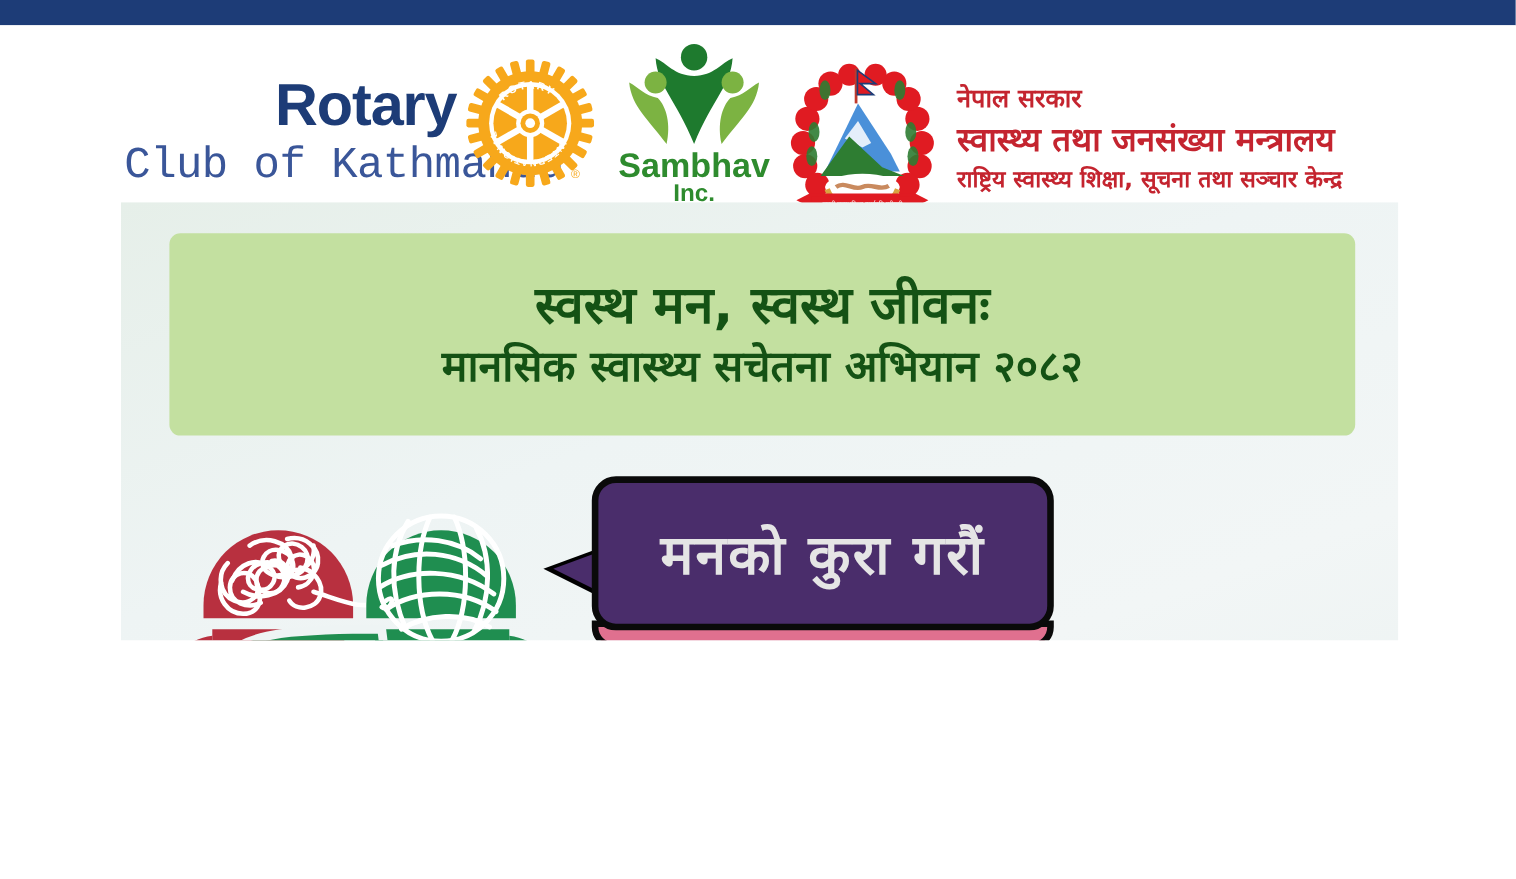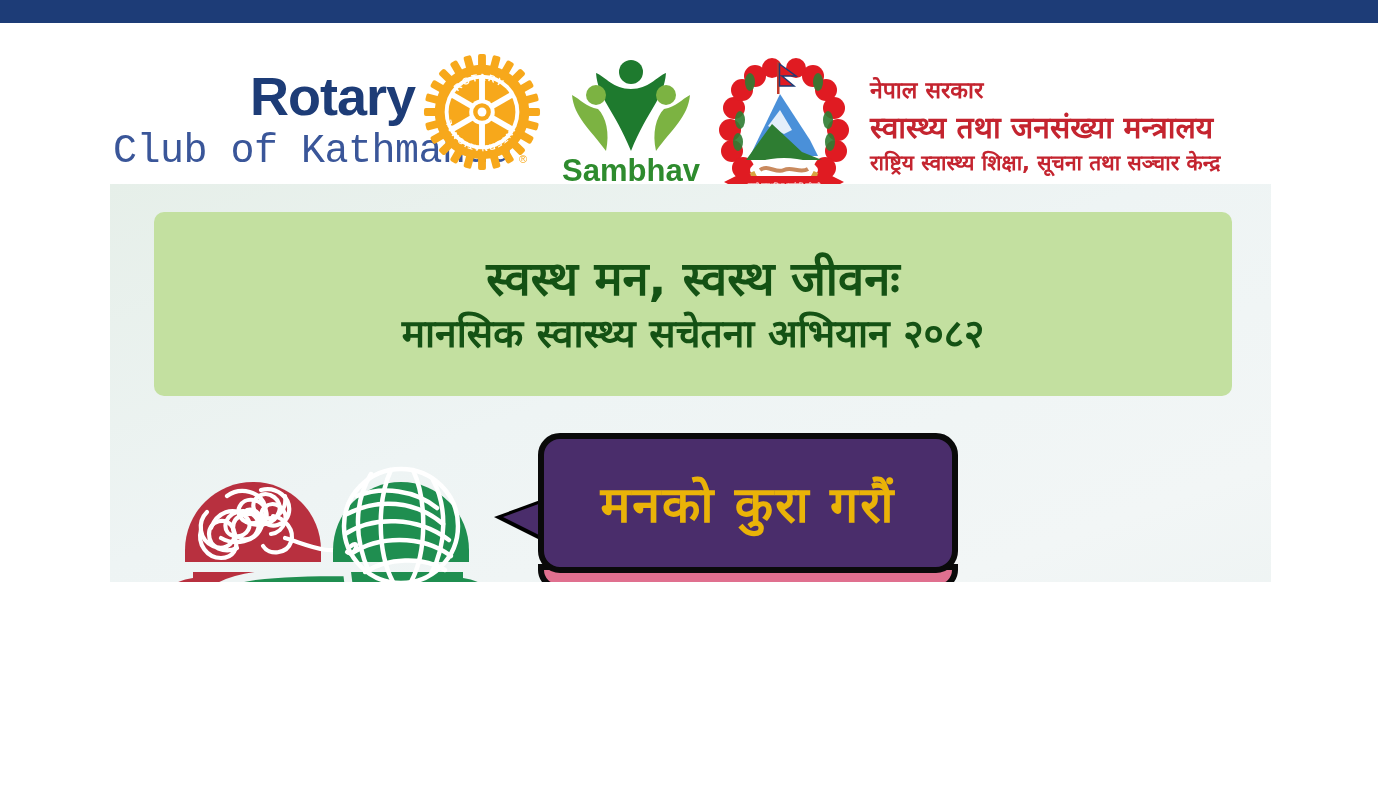--- a/index.html
+++ b/index.html
@@ -29,21 +29,21 @@
   }
   .rotary-sub{
     position:absolute;left:0px;top:68px;
     font-size:40px;color:#3a5699;font-weight:400;
     letter-spacing:-0.5px;font-family:Liberation Mono, monospace;
   }
   .rotary-wheel{position:absolute;left:310px;top:-8px;width:118px;height:118px;}
   .reg-mark{position:absolute;left:406px;top:92px;font-size:11px;color:#f7a81b;}
 
   
-  .sambhav{position:absolute;left:556px;top:36px;width:150px;height:155px;text-align:center;}
+  .sambhav{position:absolute;left:556px;top:16px;width:150px;height:155px;text-align:center;}
   .sambhav-mark{position:relative;width:130px;height:95px;margin:0 auto;}
   .sambhav-name{
     font-size:31px;font-weight:bold;color:#2e8b2e;line-height:0.95;
     margin-top:2px;font-family:"Liberation Sans",sans-serif;
   }
   .sambhav-inc{
     font-size:22px;font-weight:bold;color:#2e8b2e;line-height:1;
     font-family:"Liberation Sans",sans-serif;
   }
 
@@ -98,21 +98,21 @@
     border-top:19px solid transparent;border-bottom:26px solid transparent;
     border-right:52px solid #4a2d6b;
   }
   .bubble{
     position:absolute;left:44px;top:0px;width:420px;height:140px;
     background:#4a2d6b;border:6px solid #0a0a0a;border-radius:22px;
     display:flex;align-items:center;justify-content:center;
     box-sizing:border-box;
   }
   .bubble-text{
-    color:#eab308;font-weight:bold;font-size:50px;letter-spacing:2px;
+    color:#e5e5e5;font-weight:bold;font-size:50px;letter-spacing:2px;
     font-family:"DejaVu Sans","Liberation Sans",sans-serif;white-space:nowrap;
   }
   .bubble-strip{
     position:absolute;left:44px;top:131px;width:420px;height:26px;
     background:#e0708f;border:6px solid #0a0a0a;border-radius:0 0 20px 20px;
     box-sizing:border-box;
   }
 </style>
 </head>
 <body>

